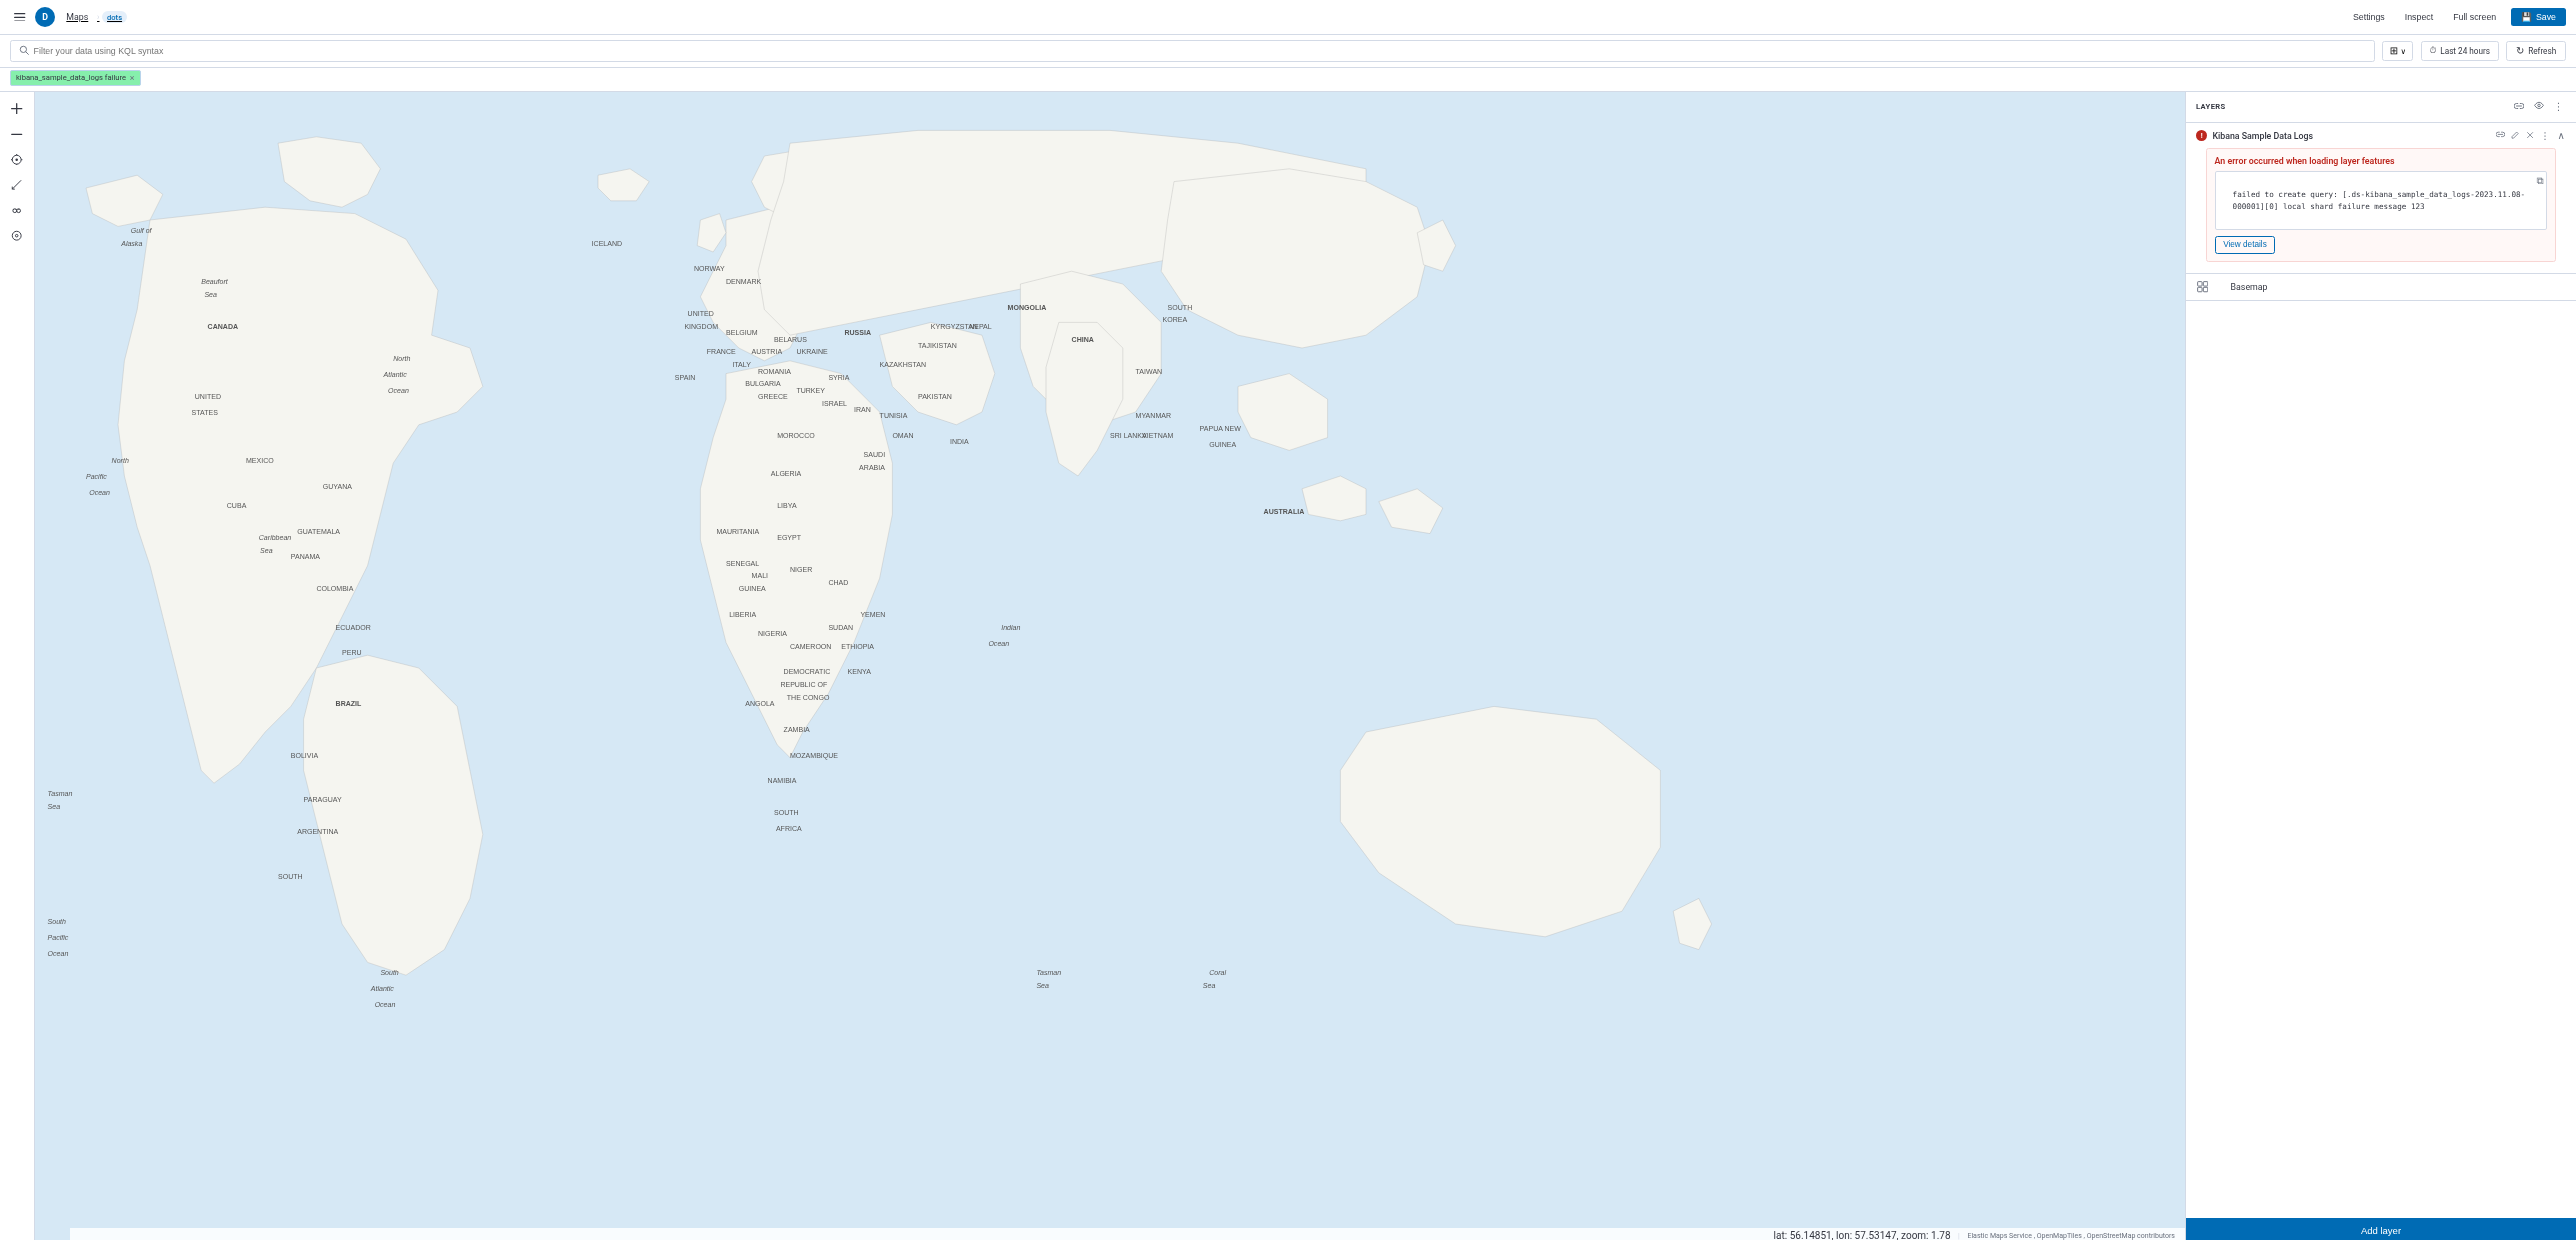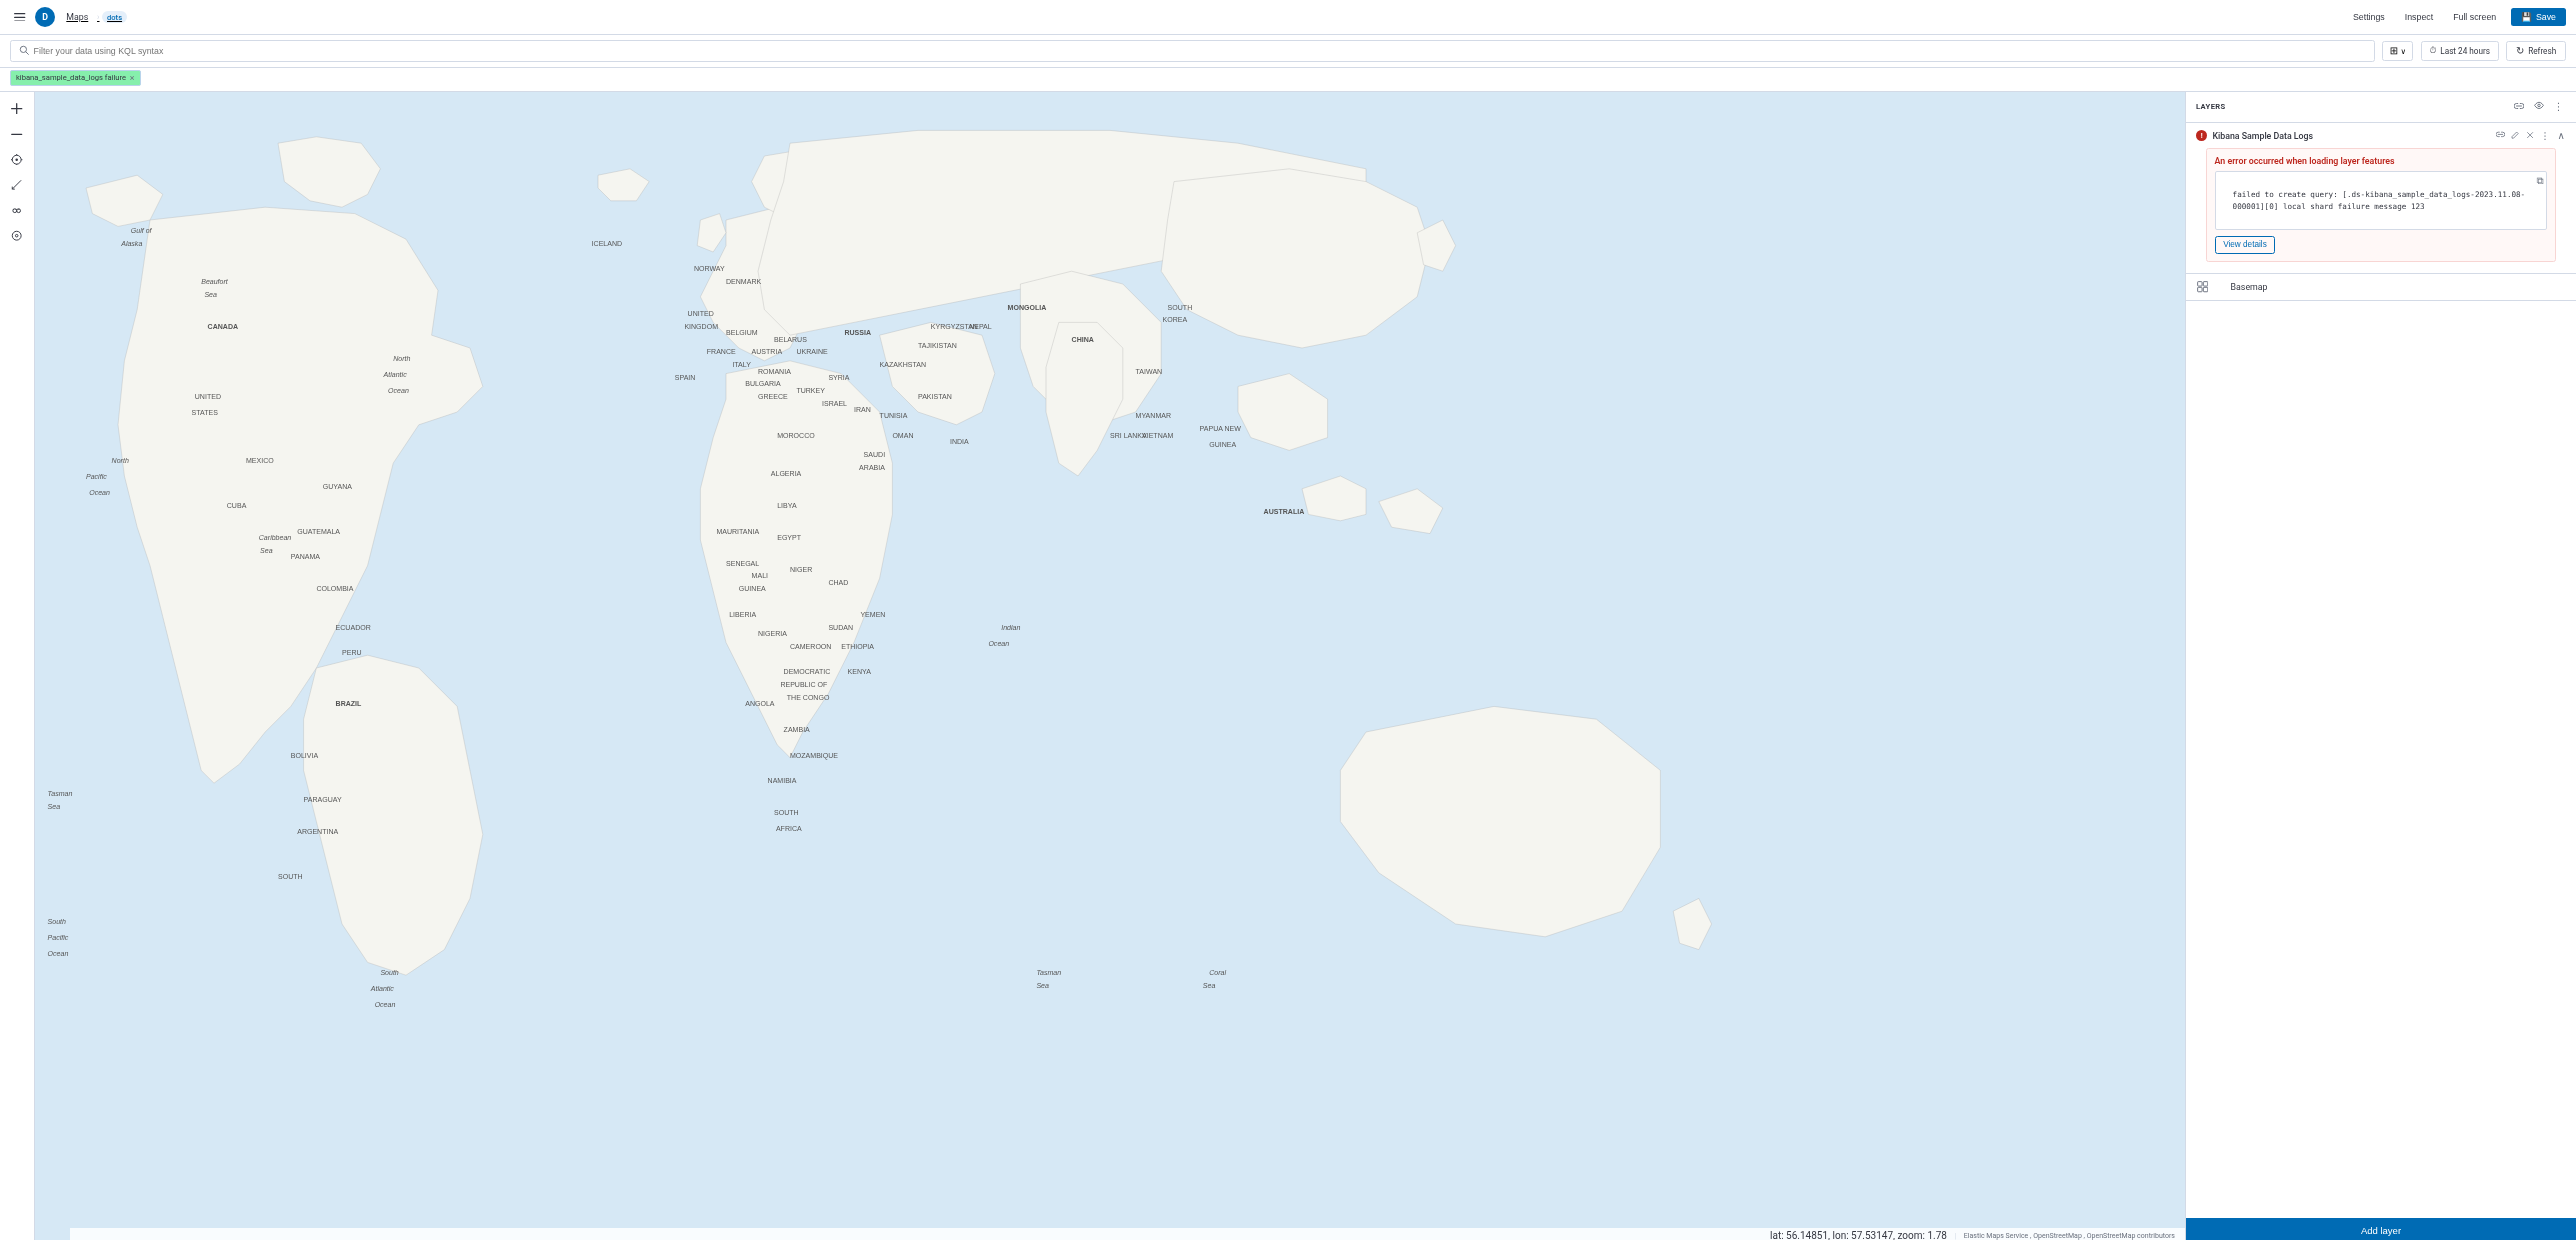--- a/index.html
+++ b/index.html
@@ -471,21 +471,21 @@
       <text class="map-label" x="1585" y="1400" font-size="15" fill="#6699cc" font-style="italic">Sea</text>
     </svg>
 
     
     <div class="bottom-bar">
       <span class="coords-text">lat: 56.14851, lon: 57.53147, zoom: 1.78</span>
       <span style="color:#d3dae6;">|</span>
       <span class="map-attribution">
         <span>Elastic Maps Service</span>
         <span>, </span>
-        <span>OpenStreetMap</span>
+        <span>OpenMapTiles</span>
         <span>, </span>
         <span>OpenStreetMap contributors</span>
       </span>
     </div>
   </div>
 
   <div class="right-panel">
     <div class="layers-header">
       <span class="layers-title">LAYERS</span>
       <div class="layers-actions">

